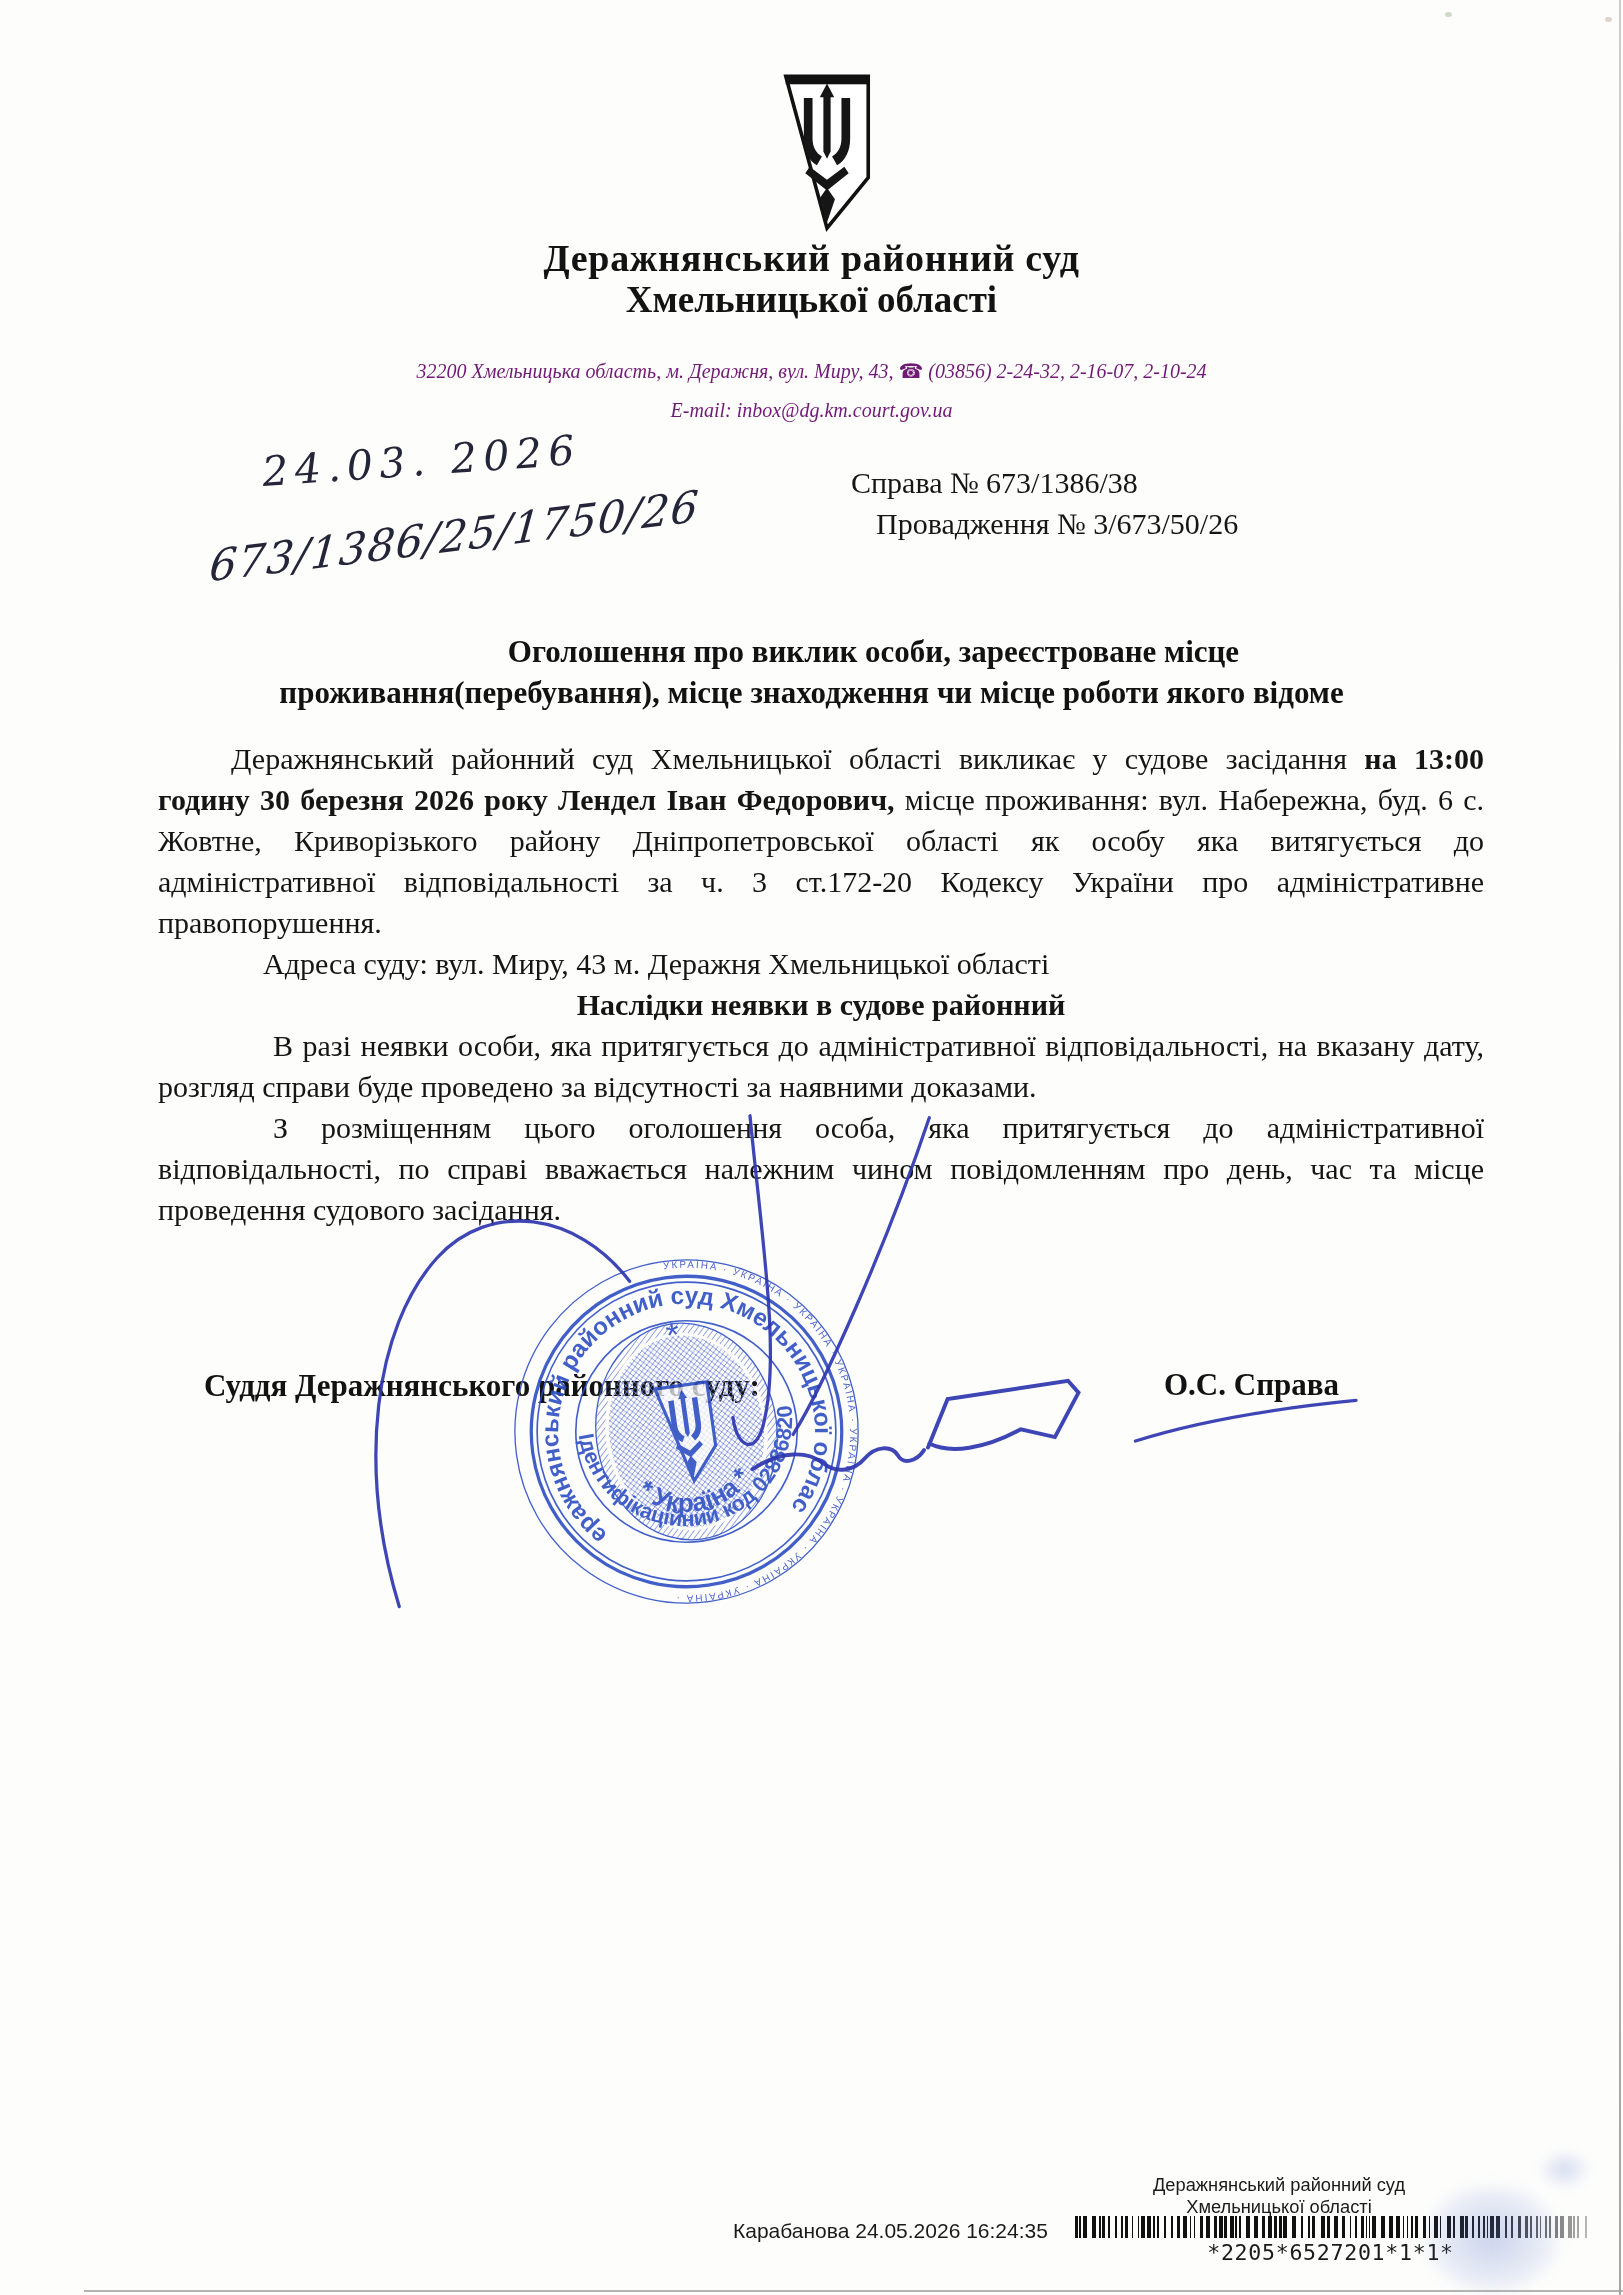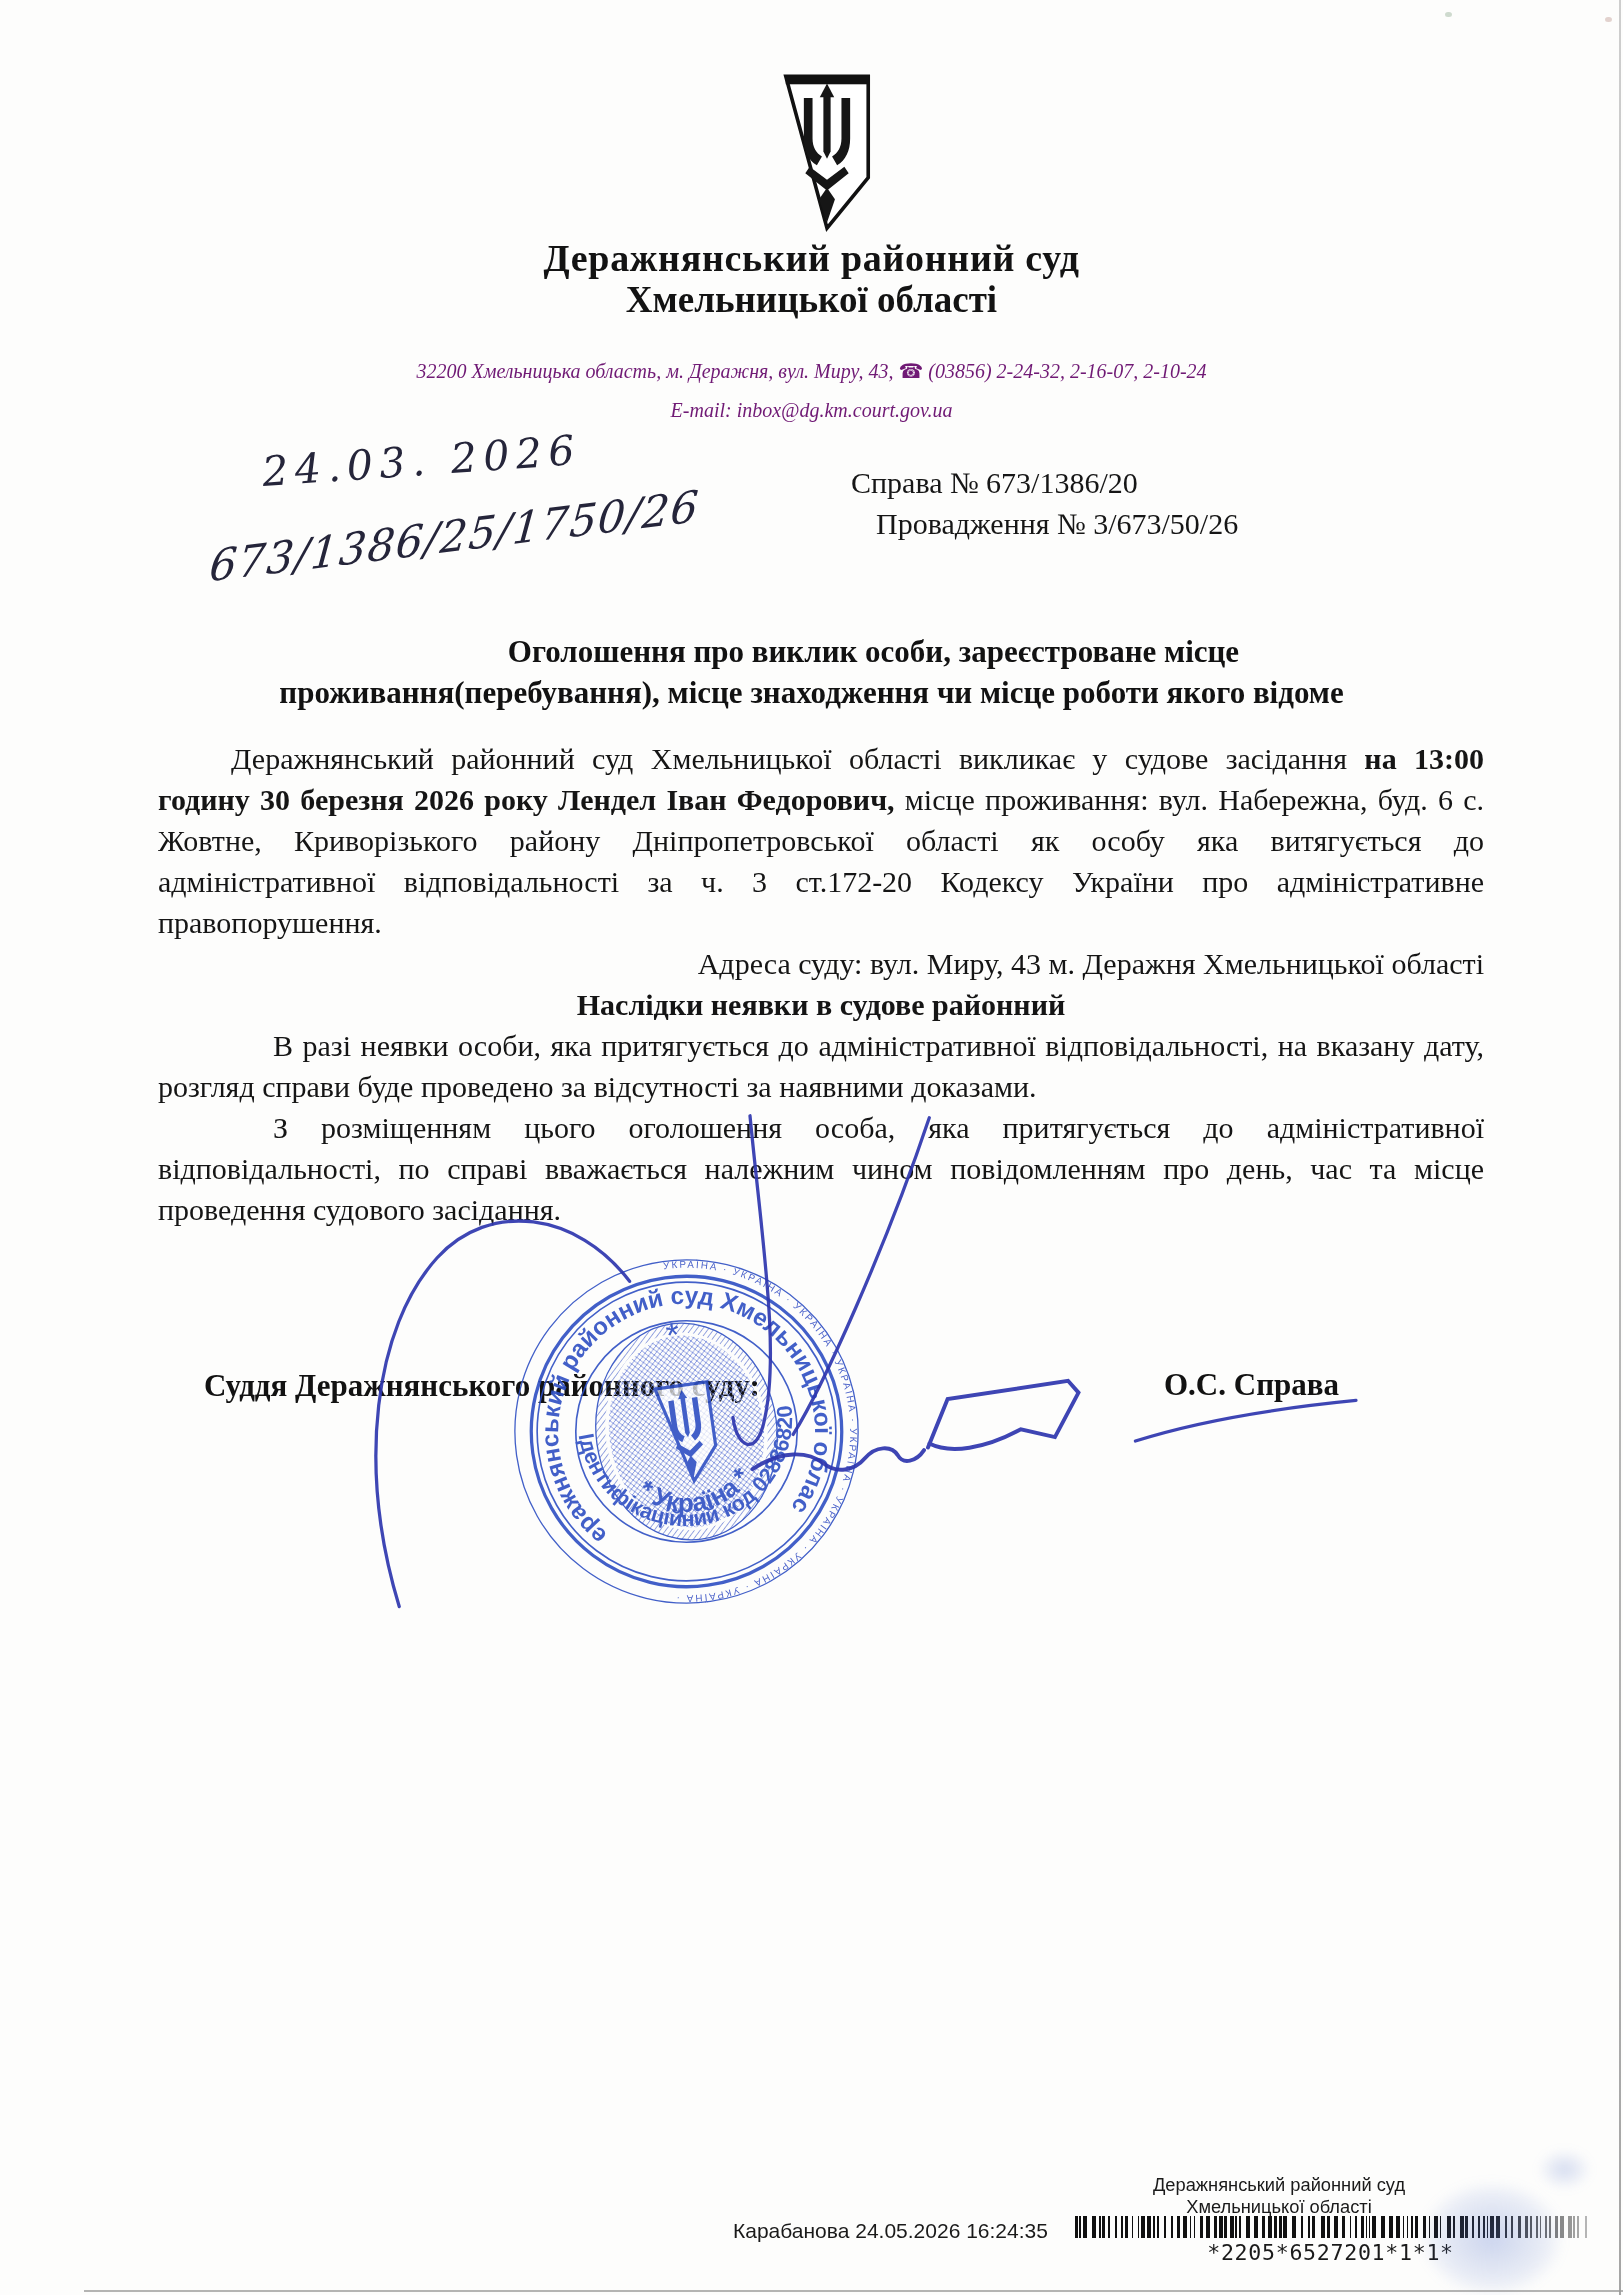--- a/index.html
+++ b/index.html
@@ -17,21 +17,21 @@
   .hw-num{font-size:43px;letter-spacing:1.3px;transform:rotate(-7deg) skewX(-12deg);}
   
   .case{font-size:30px;line-height:41px;color:#161616;}
   .case .ind{padding-left:25px;}
   
   .ann-title{font-weight:bold;font-size:31px;color:#121212;}
   .body-block{left:158px;width:1326px;font-size:30px;line-height:41px;text-align:justify;color:#151515;}
   .body-block p{margin:0;}
   .p-first{text-indent:73px;}
   .p-ind{text-indent:115px;}
-  .addr-court{text-indent:105px;text-align:right;}
+  .addr-court{text-indent:105px;text-align:left;}
   .h-center{text-align:center;font-weight:bold;text-indent:0;}
   .judge{font-weight:bold;font-size:31px;white-space:nowrap;color:#121212;}
   
   .f-sans{font-family:"Liberation Sans","DejaVu Sans",sans-serif;color:#1a1a1a;}
   .f-line{font-size:18.3px;line-height:21.6px;text-align:center;width:340px;}
   .f-op{font-size:21px;white-space:nowrap;}
   .f-code{font-size:21.6px;font-family:"DejaVu Sans Mono",monospace;letter-spacing:0.7px;width:511px;text-align:center;}
   #barcode{left:1075px;top:2216px;width:512px;height:21.6px;display:flex;align-items:stretch;overflow:hidden;}
   #barcode i{display:block;height:100%;background:#101010;flex:none;}
   
@@ -63,21 +63,21 @@
 
   <div class="abs center-line court-title" style="top:236px;">Деражнянський районний суд</div>
   <div class="abs center-line court-title2" style="top:278px;">Хмельницької області</div>
   <div class="abs center-line addr" style="top:359px;">32200 Хмельницька область, м. Деражня, вул. Миру, 43, ☎ (03856) 2-24-32, 2-16-07, 2-10-24</div>
   <div class="abs center-line addr" style="top:399px;">E-mail:  inbox@dg.km.court.gov.ua</div>
 
   <div class="abs hw hw-date" style="left:262px;top:437px;">24.03. 2026</div>
   <div class="abs hw hw-num" style="left:208px;top:511px;">673/1386/25/1750/26</div>
 
   <div class="abs case" style="left:851px;top:462px;">
-    <div>Справа № 673/1386/20</div>
+    <div>Справа № 673/1386/38</div>
     <div class="ind">Провадження № 3/673/50/26</div>
   </div>
 
   <div class="abs center-line ann-title" style="top:634px;transform:translateX(62px);">Оголошення про виклик особи, зареєстроване місце</div>
   <div class="abs center-line ann-title" style="top:675px;">проживання(перебування), місце знаходження чи місце роботи якого відоме</div>
 
   <div class="abs body-block" style="top:738px;">
     <p class="p-first"><span>Деражнянський районний суд Хмельницької області  викликає у судове засідання </span><b>на 13:00 годину 30 березня 2026 року Лендел Іван Федорович,</b><span> місце проживання: вул. Набережна, буд. 6 с. Жовтне, Криворізького району Дніпропетровської області як особу яка витягується до адміністративної відповідальності за ч. 3 ст.172-20 Кодексу України про  адміністративне правопорушення.</span></p>
     <p class="addr-court">Адреса суду:  вул. Миру, 43 м. Деражня Хмельницької області</p>
     <p class="h-center">Наслідки неявки в судове районний</p>

